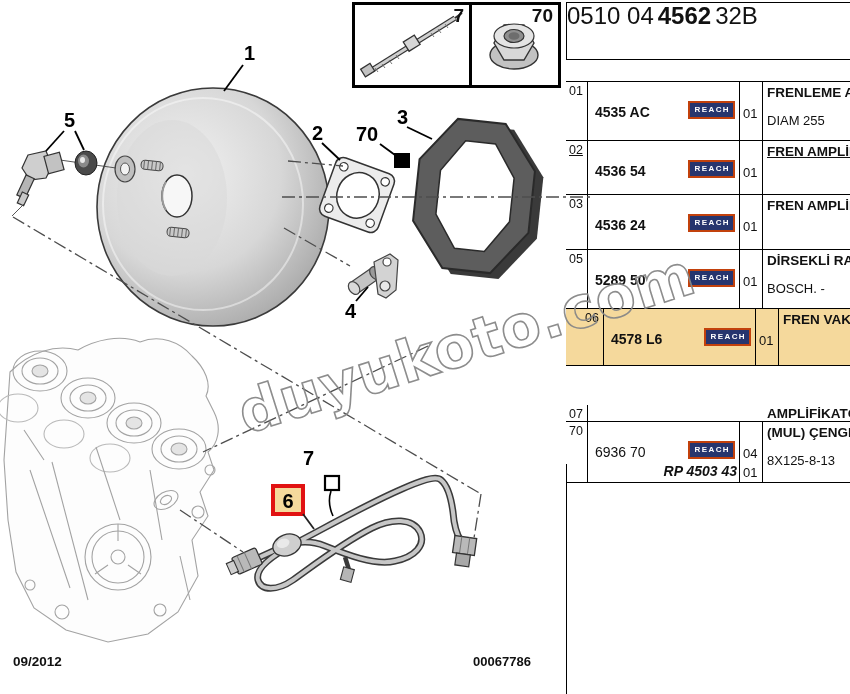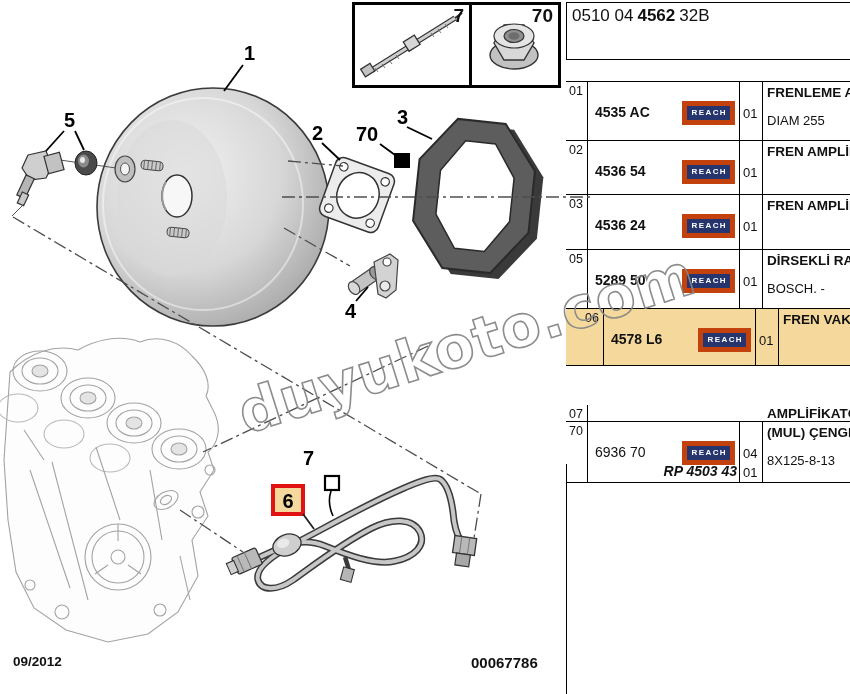--- a/index.html
+++ b/index.html
@@ -10,47 +10,47 @@
   .thumb-box{position:absolute;left:352px;top:2px;width:209px;height:86px;
              border:3px solid #000;box-sizing:border-box;display:flex;background:#fff;}
   .thumb-cell{position:relative;flex:0 0 117px;border-right:3px solid #000;box-sizing:border-box;}
   .thumb-cell.last{flex:1;border-right:none;}
   .thumb-label{position:absolute;top:0;right:5px;font-weight:700;font-size:19px;line-height:22px;}
   .thumb-cell svg{position:absolute;left:0;top:0;}
 
   
   .code-header{position:absolute;left:566px;top:2px;width:284px;height:40px;
                border:1.5px solid #000;border-right:none;box-sizing:border-box;
-               font-size:17px;line-height:25px;padding-left:5px;white-space:nowrap;background:#fff;}
+               font-size:24px;line-height:25px;white-space:nowrap;background:#fff;}
   .code-header b{margin:0 4px;}
   .empty-band{position:absolute;left:566px;top:30px;width:284px;height:30px;
               border-left:1.5px solid #000;border-bottom:1.5px solid #000;box-sizing:border-box;background:#fff;}
 
   
   .parts-table{position:absolute;left:566px;top:81px;width:284px;border-top:1.5px solid #000;background:#f97316;}
   .prow{position:relative;display:flex;border-bottom:1.5px solid #000;background:#fff;box-sizing:border-box;}
   .prow.hl{background:#f5d99c;padding-left:16px;}
   .pc1{width:22px;border-right:1.5px solid #000;box-sizing:border-box;font-size:12.5px;padding:2px 0 0 3px;}
   .pc2{width:152px;position:relative;border-right:1.5px solid #000;box-sizing:border-box;}
   .pc3{width:23px;position:relative;border-right:1.5px solid #000;box-sizing:border-box;}
   .pc4{flex:1;padding:3px 0 0 4px;overflow:hidden;}
   .pnum{position:absolute;left:7px;top:22px;font-weight:700;font-size:14px;white-space:nowrap;}
   .prow70 .pnum{font-weight:400;}
-  .reach{position:absolute;right:4px;top:19px;background:#26356e;border:5px solid #c2410c;
+  .reach{position:absolute;right:4px;top:19px;background:#26356e;border:2px solid #c2410c;
          color:#fff;font-size:8px;font-weight:700;letter-spacing:1.4px;padding:3px 3px 3px 5px;line-height:1;cursor:pointer;}
   .palt{position:absolute;right:2px;top:41px;font-weight:700;font-style:italic;font-size:14px;white-space:nowrap;}
   .qty{position:absolute;left:3px;top:24px;font-size:13px;}
   .qty2{position:absolute;left:3px;top:43px;font-size:13px;}
   .d1{font-weight:700;font-size:13.5px;white-space:nowrap;}
   .d2{font-size:13px;white-space:nowrap;margin-top:13px;}
 
   .below-line{position:absolute;left:566px;top:464px;height:230px;width:0;border-left:1.5px solid #000;}
 
   .footer-date{position:absolute;left:13px;top:654px;font-weight:700;font-size:13.5px;}
-  .footer-doc{position:absolute;left:471px;top:654px;width:94px;text-align:left;font-weight:700;font-size:15px;}
+  .footer-doc{position:absolute;left:455px;top:654px;width:94px;text-align:center;font-weight:700;font-size:13px;}
 
   
   .diagram{position:absolute;left:0;top:0;pointer-events:none;z-index:5;}
   .callout-num{font-family:"Liberation Sans",sans-serif;font-weight:700;font-size:20px;fill:#000;}
   .wm{font-family:"DejaVu Sans",sans-serif;font-weight:700;font-size:58px;letter-spacing:1px;
       fill:none;stroke:#878787;stroke-width:1.6px;}
 </style>
 </head>
 <body>
 
@@ -91,21 +91,21 @@
         <span class="reach">REACH</span>
       </div>
       <div class="pc3">
         <span class="qty">01</span>
       </div>
       <div class="pc4">
         <div class="d1">FRENLEME AM</div>
         <div class="d2">DIAM 255</div>
       </div>
     </div>
-    <div class="prow" style="height: 54px;">
+    <div class="prow" style="height: 54px; text-decoration: underline;">
       <div class="pc1">02</div>
       <div class="pc2">
         <span class="pnum">4536 54</span>
         <span class="reach">REACH</span>
       </div>
       <div class="pc3">
         <span class="qty">01</span>
       </div>
       <div class="pc4">
         <div class="d1">FREN AMPLİF</div>

